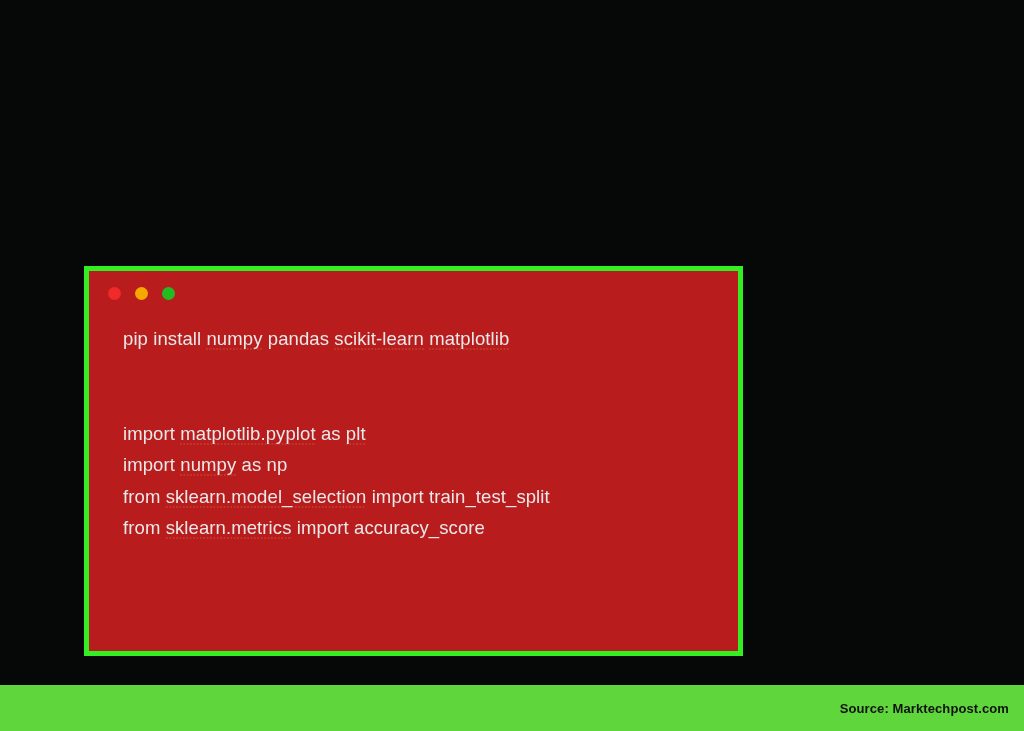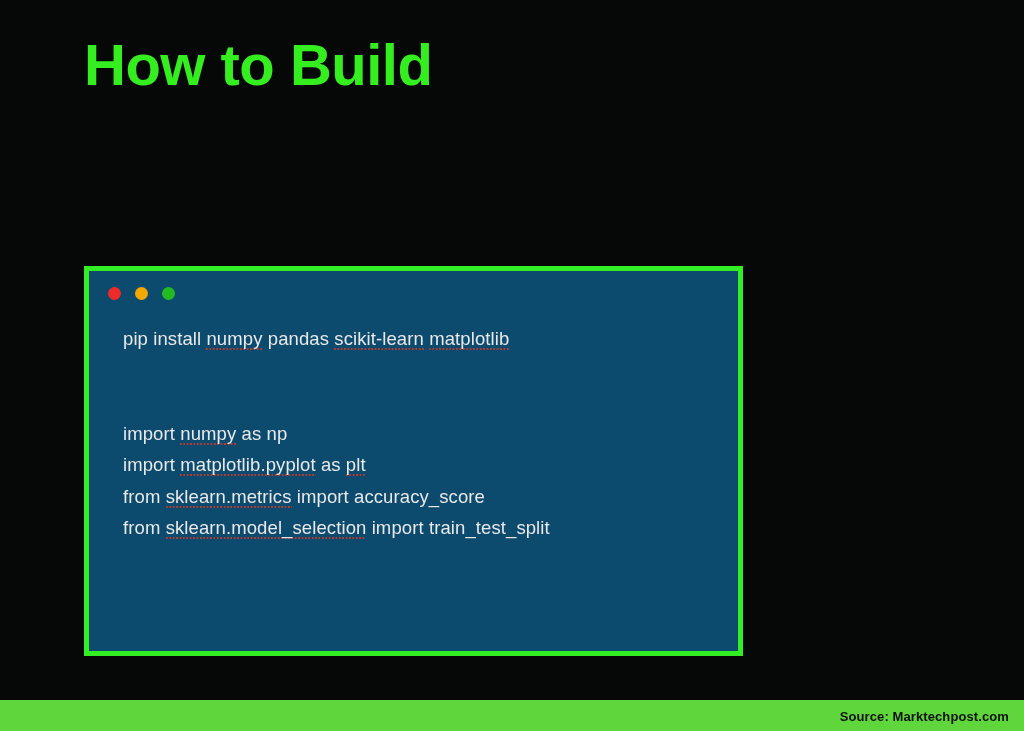--- a/index.html
+++ b/index.html
@@ -44,21 +44,21 @@
   }
 
   
   .code-window {
     position: absolute;
     left: 84px;
     top: 266px;
     width: 659px;
     height: 390px;
     border: 5px solid #33ee22;
-    background: #0c4a6e;
+    background: #b91c1c;
   }
 
   .window-dots {
     position: absolute;
     left: 19px;
     top: 16px;
     display: flex;
     gap: 14px;
   }
 
@@ -104,58 +104,57 @@
     background-position: left calc(100% - 1px);
     padding-bottom: 2px;
   }
 
   
   .footer-bar {
     position: absolute;
     left: 0;
     bottom: 0;
     width: 1024px;
-    height: 31px;
+    height: 46px;
     background: #5fd63c;
   }
 
   .footer-source {
     position: absolute;
     right: 15px;
     top: 50%;
     transform: translateY(-50%);
     color: #111111;
     font-size: 13px;
     font-weight: bold;
     letter-spacing: 0.1px;
     white-space: nowrap;
   }
 </style>
 </head>
 <body>
 
 <div class="header">
-  <div class="title">How to Build</div>
 </div>
 
 <div class="code-window">
 
   <div class="window-dots">
     <span class="dot dot-red"></span>
     <span class="dot dot-yellow"></span>
     <span class="dot dot-green"></span>
   </div>
 
   <div class="code-body" id="code-body">
       <div class="code-line"><span>pip install </span><span class="sq">numpy</span><span> pandas </span><span class="sq">scikit-learn</span><span> </span><span class="sq">matplotlib</span></div>
       <div class="code-line spacer">&nbsp;</div>
       <div class="code-line spacer">&nbsp;</div>
+      <div class="code-line"><span>import </span><span class="sq">matplotlib.pyplot</span><span> as </span><span class="sq">plt</span></div>
       <div class="code-line"><span>import </span><span class="sq">numpy</span><span> as np</span></div>
-      <div class="code-line"><span>import </span><span class="sq">matplotlib.pyplot</span><span> as </span><span class="sq">plt</span></div>
+      <div class="code-line"><span>from </span><span class="sq">sklearn.model_selection</span><span> import train_test_split</span></div>
       <div class="code-line"><span>from </span><span class="sq">sklearn.metrics</span><span> import accuracy_score</span></div>
-      <div class="code-line"><span>from </span><span class="sq">sklearn.model_selection</span><span> import train_test_split</span></div>
     </div>
 
 </div>
 
 <div class="footer-bar">
   <span class="footer-source">Source: Marktechpost.com</span>
 </div>
 
 </body></html>

